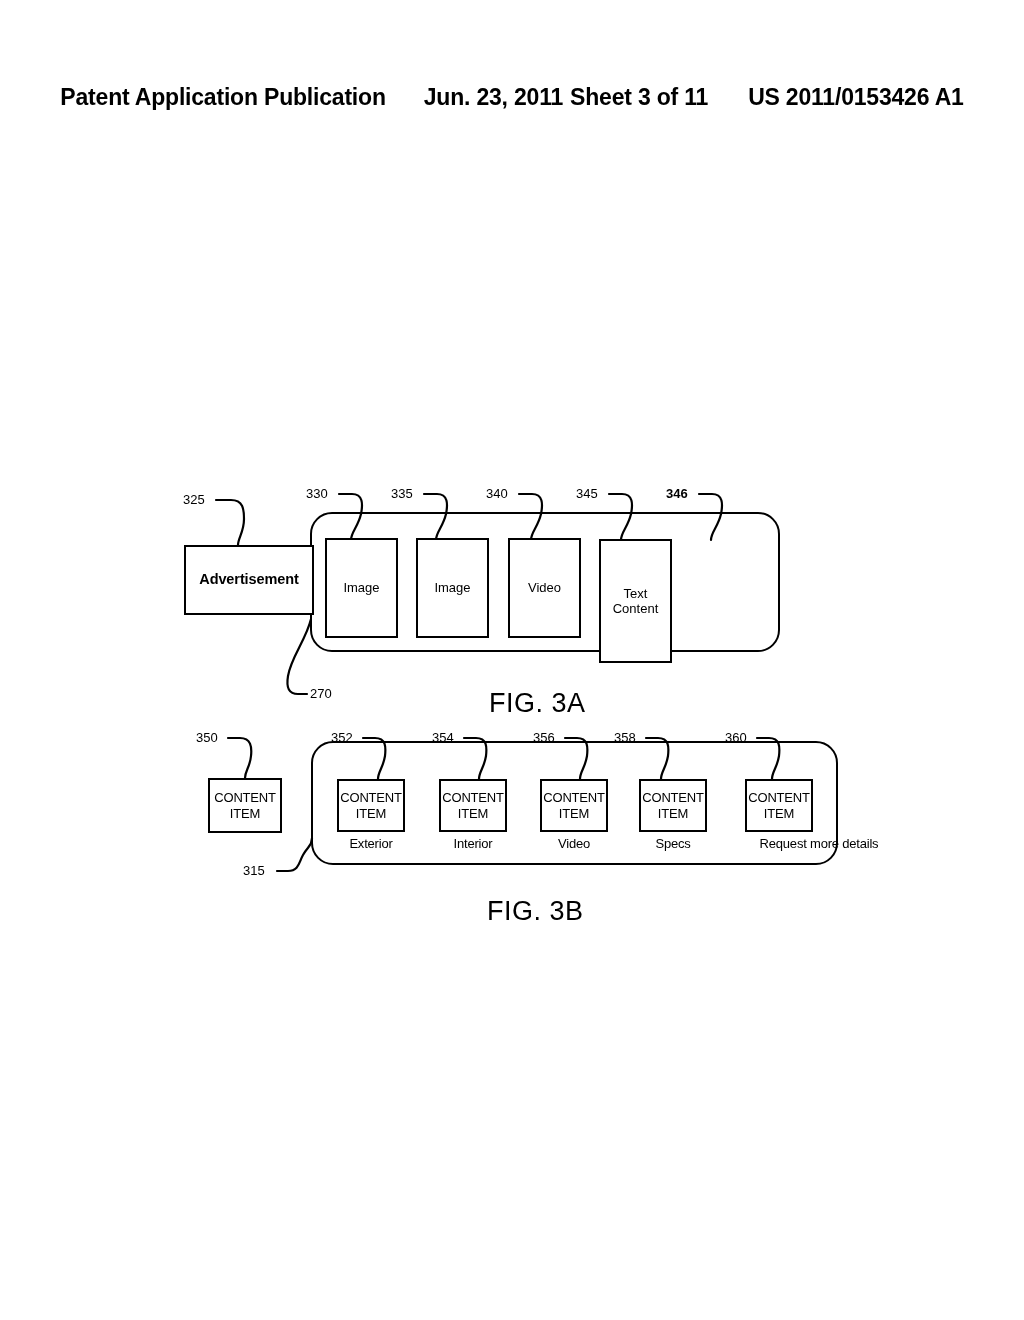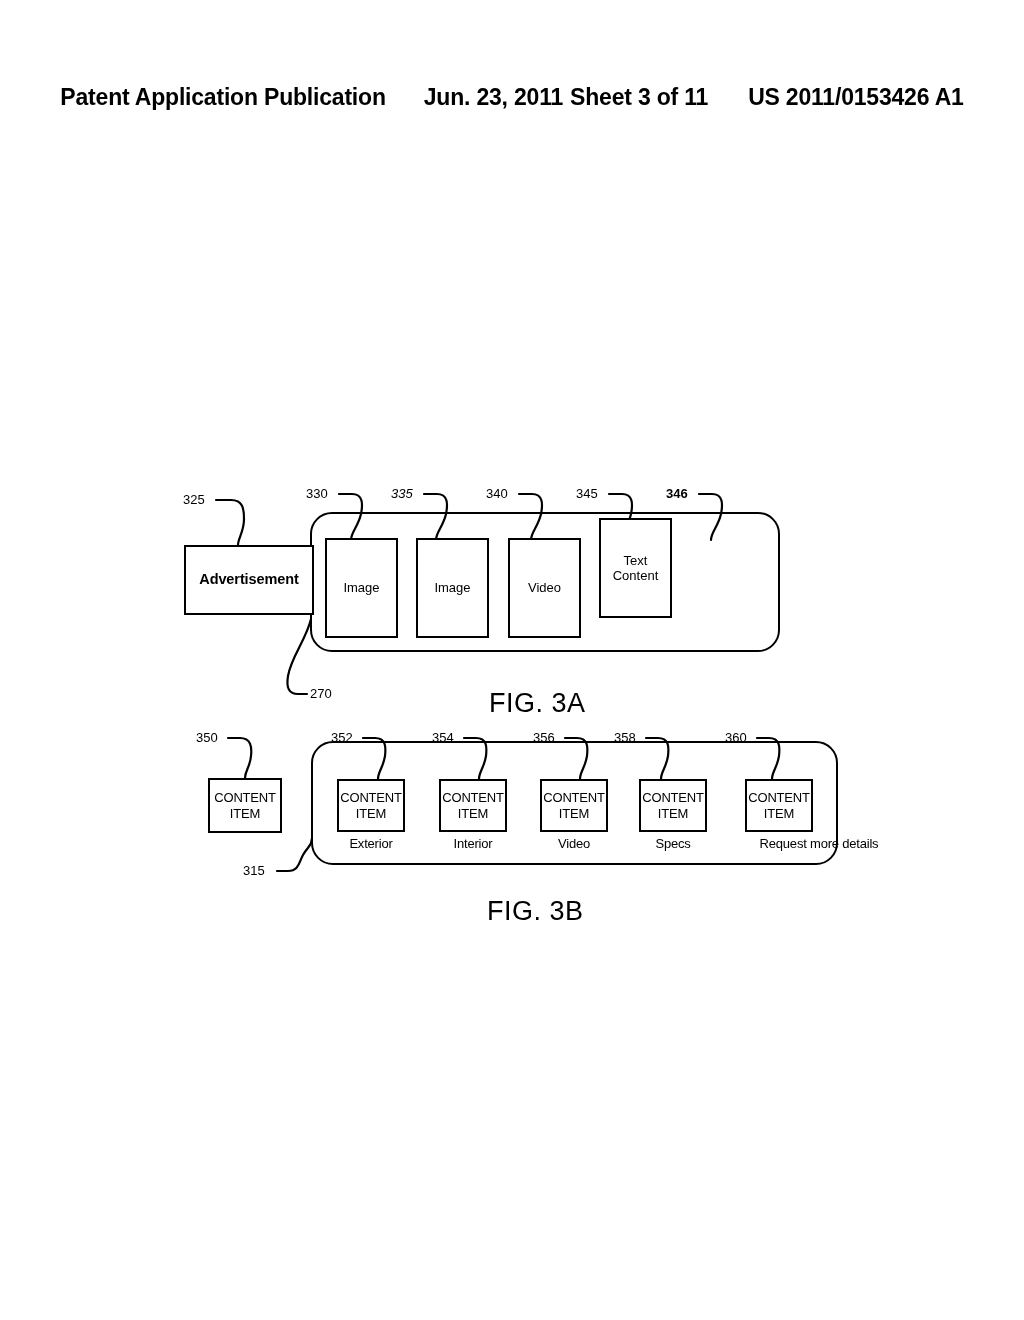--- a/index.html
+++ b/index.html
@@ -151,27 +151,27 @@
 
   <div class="box box-tile" style="left:325px; top:538px; width:73px; height:100px;">
     <span>Image</span>
   </div>
   <div class="box box-tile" style="left:416px; top:538px; width:73px; height:100px;">
     <span>Image</span>
   </div>
   <div class="box box-tile" style="left:508px; top:538px; width:73px; height:100px;">
     <span>Video</span>
   </div>
-  <div class="box box-tile" style="left:599px; top:518px; width:73px; height:100px;">
+  <div class="box box-tile" style="left:599px; top:539px; width:73px; height:124px;">
     <span>Text Content</span>
   </div>
 
   <div class="ref" style="left:183px; top:492px;">325</div>
   <div class="ref" style="left:306px; top:486px;">330</div>
-  <div class="ref" style="left:391px; top:486px;font-style:italic;">335</div>
+  <div class="ref" style="left:391px; top:486px;">335</div>
   <div class="ref" style="left:486px; top:486px;">340</div>
   <div class="ref" style="left:576px; top:486px;">345</div>
   <div class="ref" style="left:666px; top:486px;font-weight:bold;">346</div>
   <div class="ref" style="left:310px; top:686px;">270</div>
 
   <div class="fig-caption" style="left:489px; top:688px;">FIG. 3A</div>
 </div>
 
 <div class="figure" id="fig3b" style="left:0; top:0; width:1024px; height:1320px;">
 

